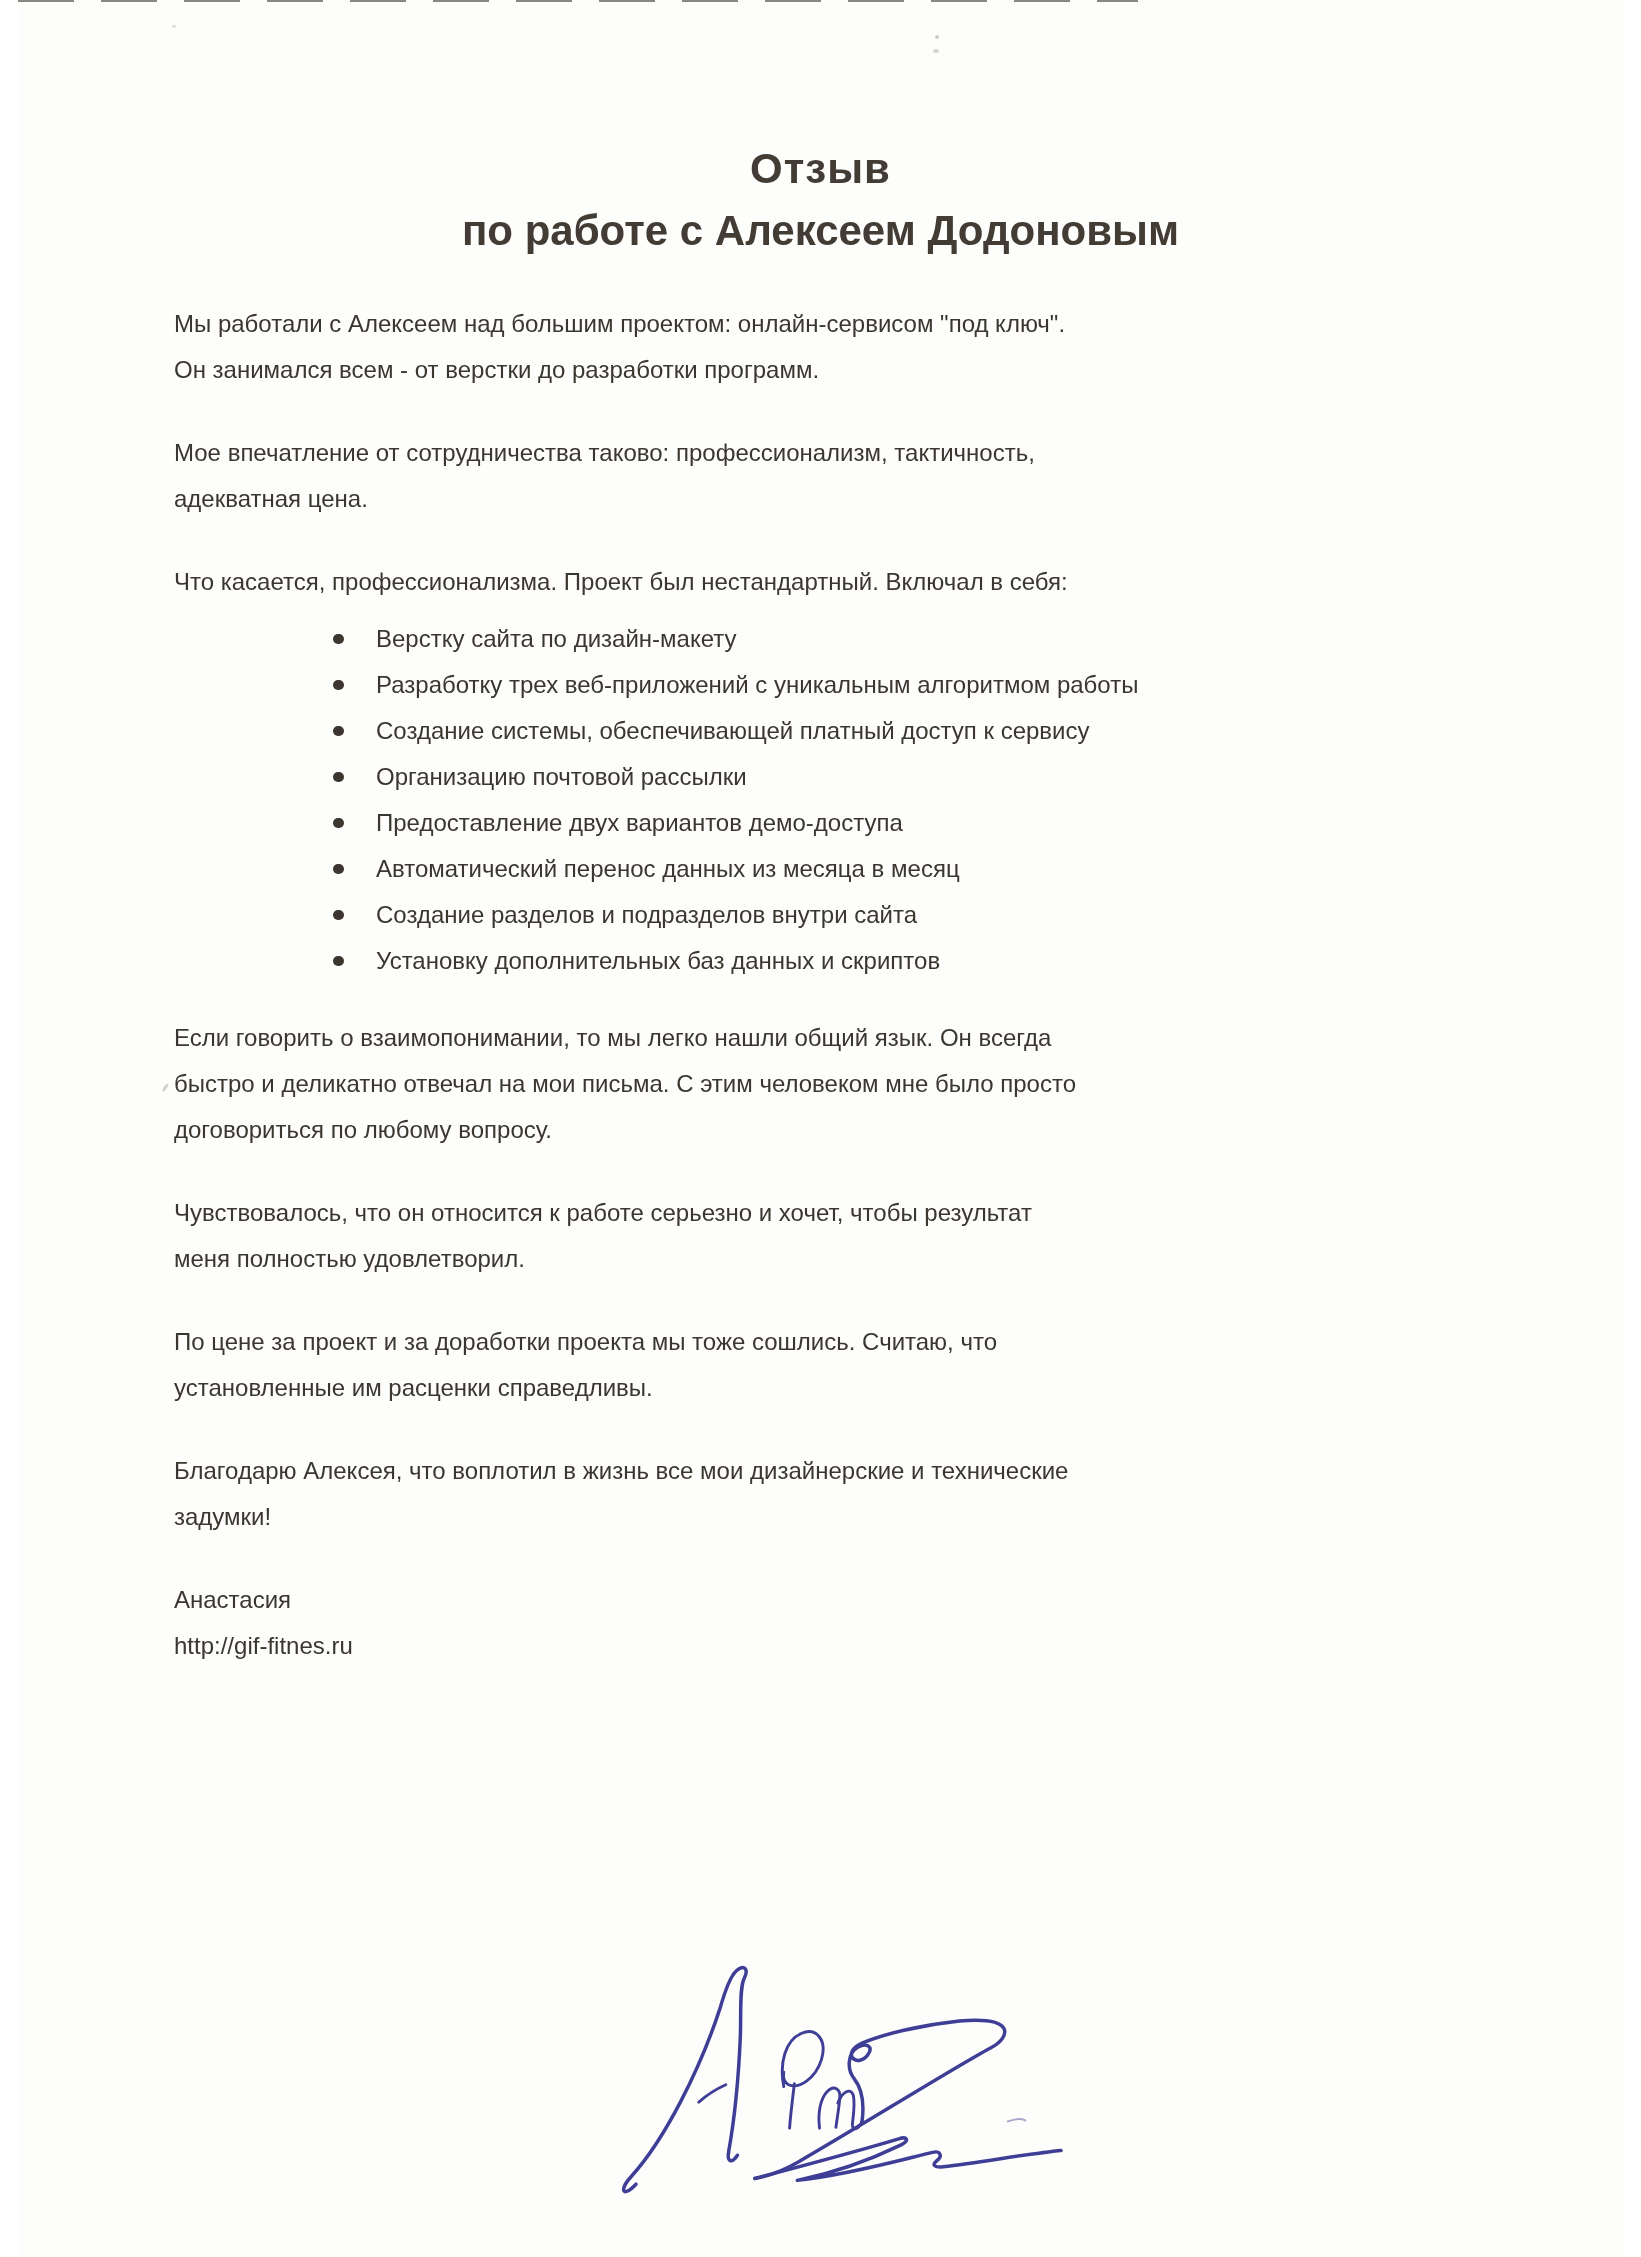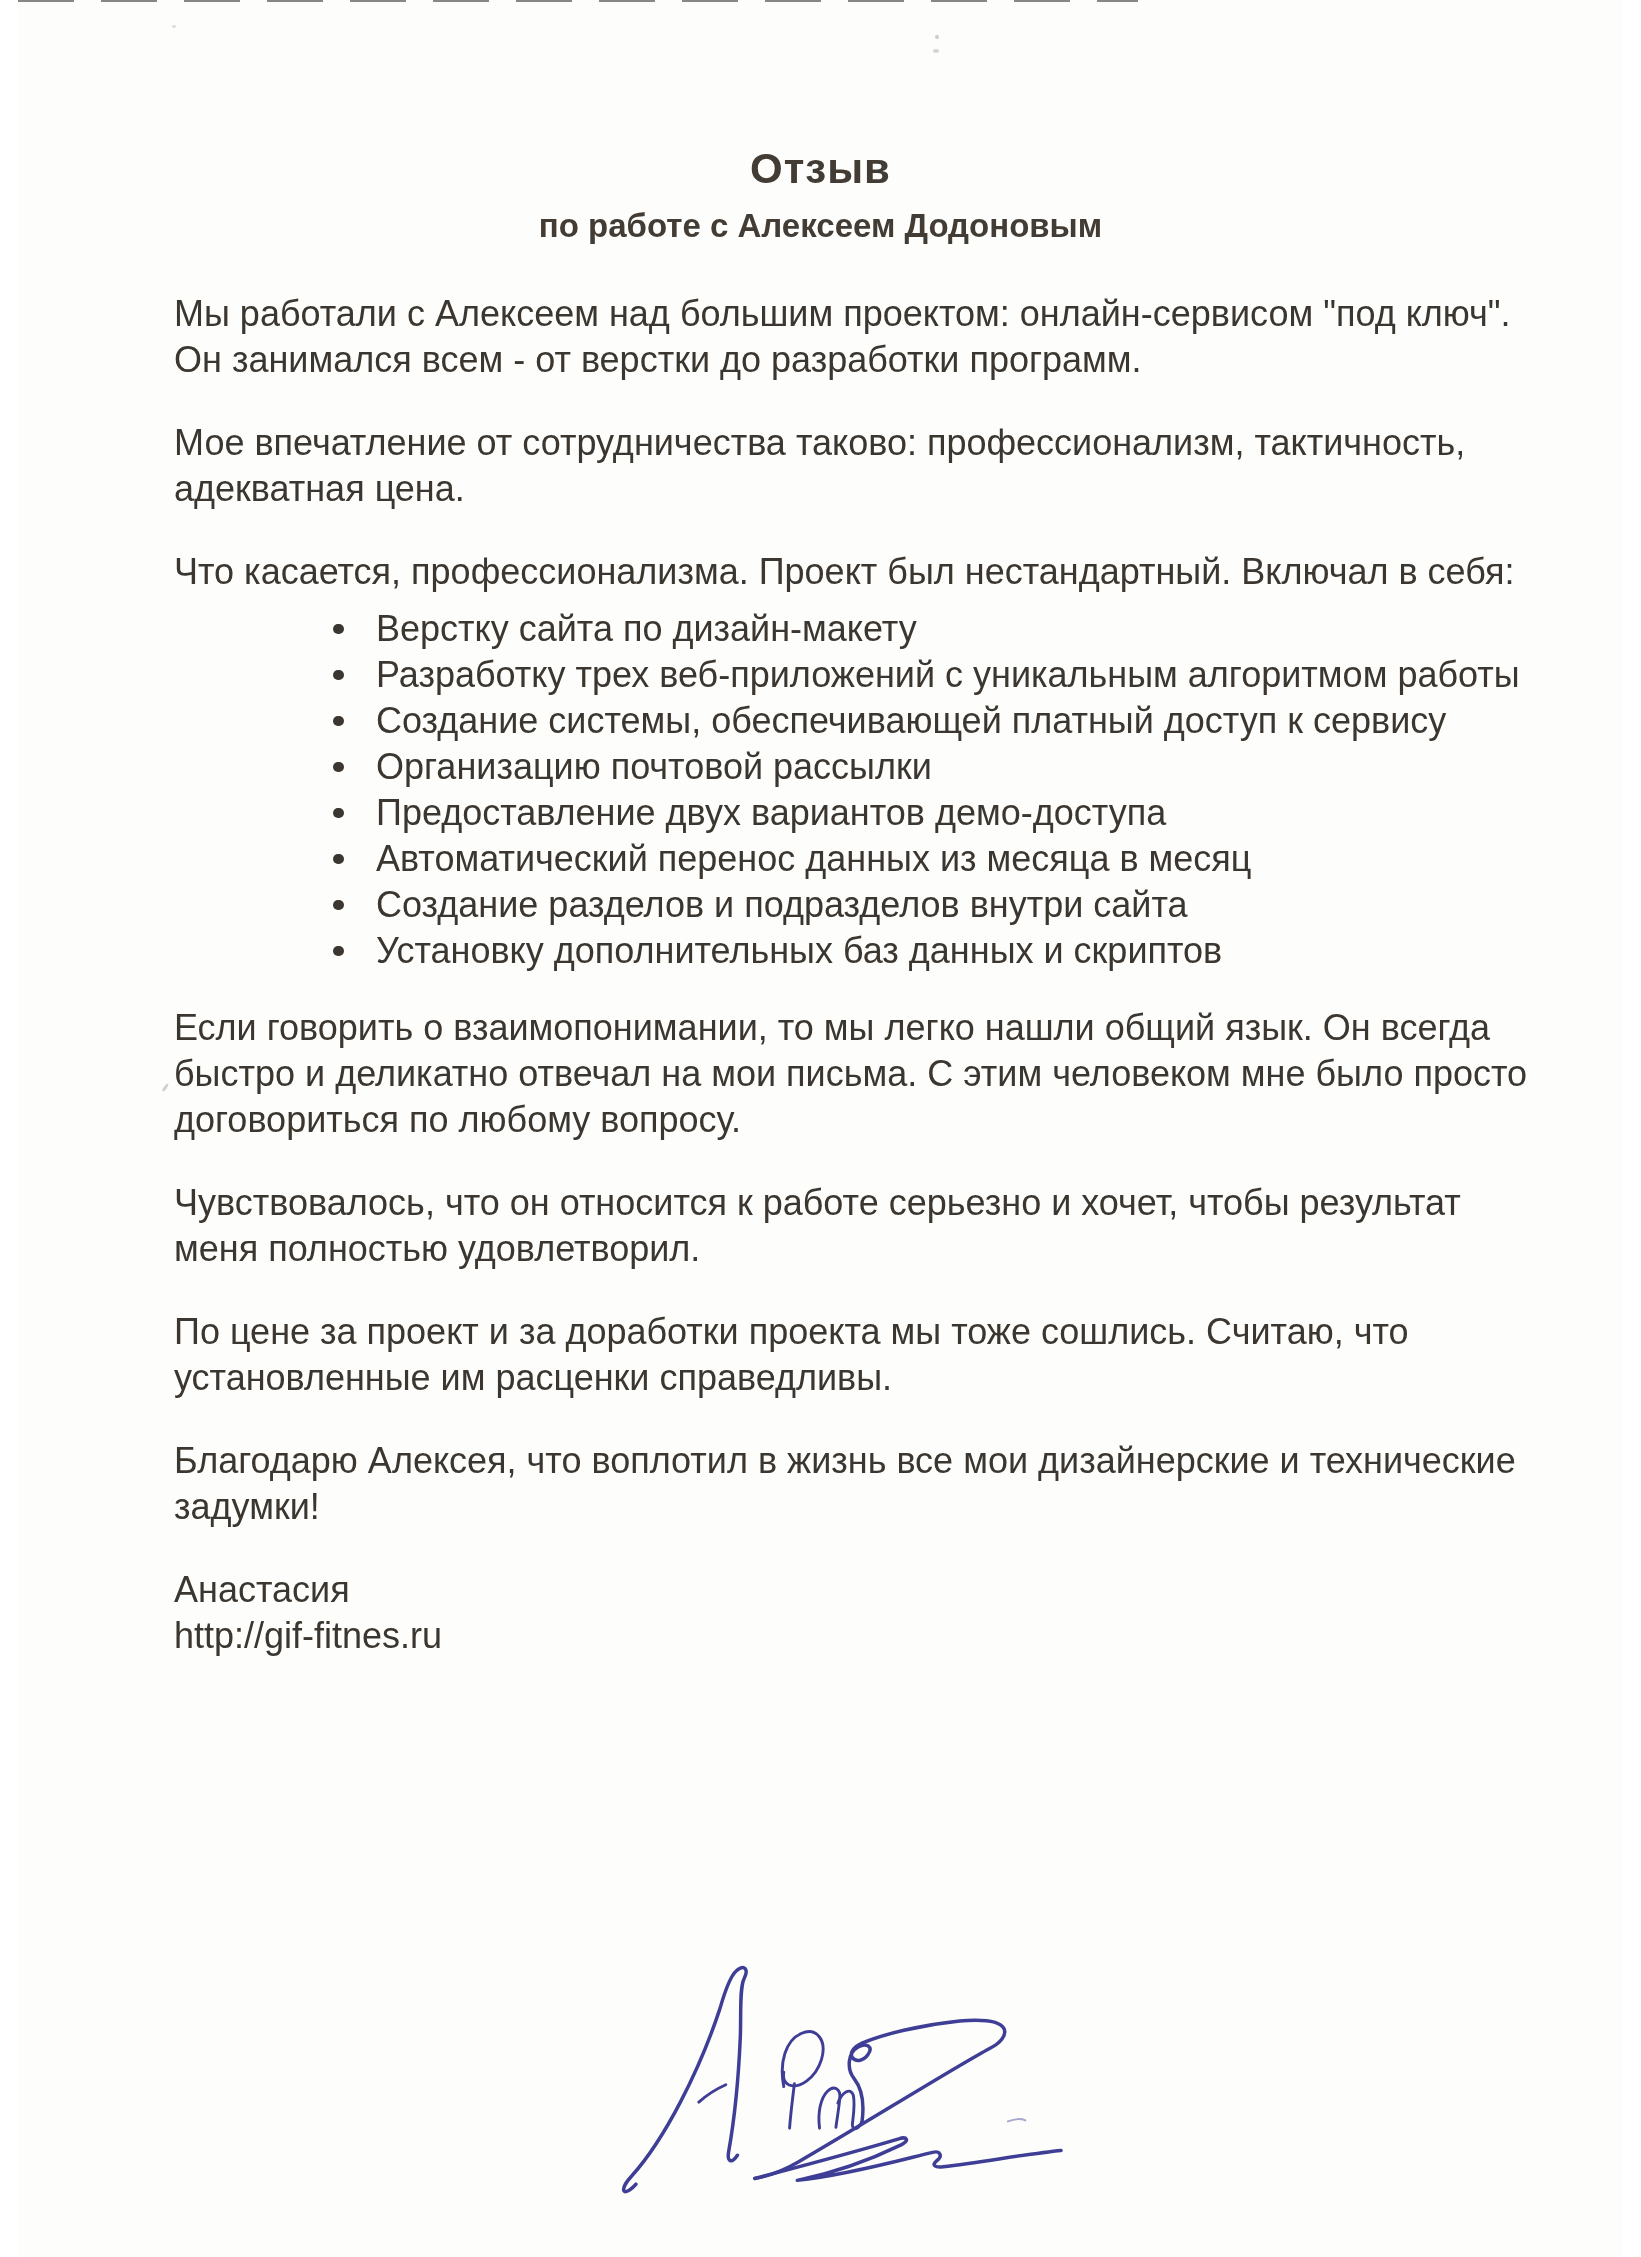--- a/index.html
+++ b/index.html
@@ -26,26 +26,26 @@
 
   .doc-title {
     margin:145px 0 0 0;
     text-align:center;
     font-size:42px; font-weight:bold; letter-spacing:1px;
     color:#423c35;
   }
   .doc-subtitle {
     margin:13.5px 0 0 0;
     text-align:center;
-    font-size:33px; font-weight:bold;
+    font-size:42px; font-weight:bold;
     color:#423c35;
   }
   .content {
     margin:46px 58px 0 156px;
-    font-size:36px;
+    font-size:24px;
     line-height:46px;
   }
   .content p {
     margin:0 0 37px 0;
     white-space:pre-line;
   }
   .content p.list-intro { margin-bottom:11px; }
   ul.work-list {
     margin:0 0 31px 0;
     padding:0 0 0 166px;

